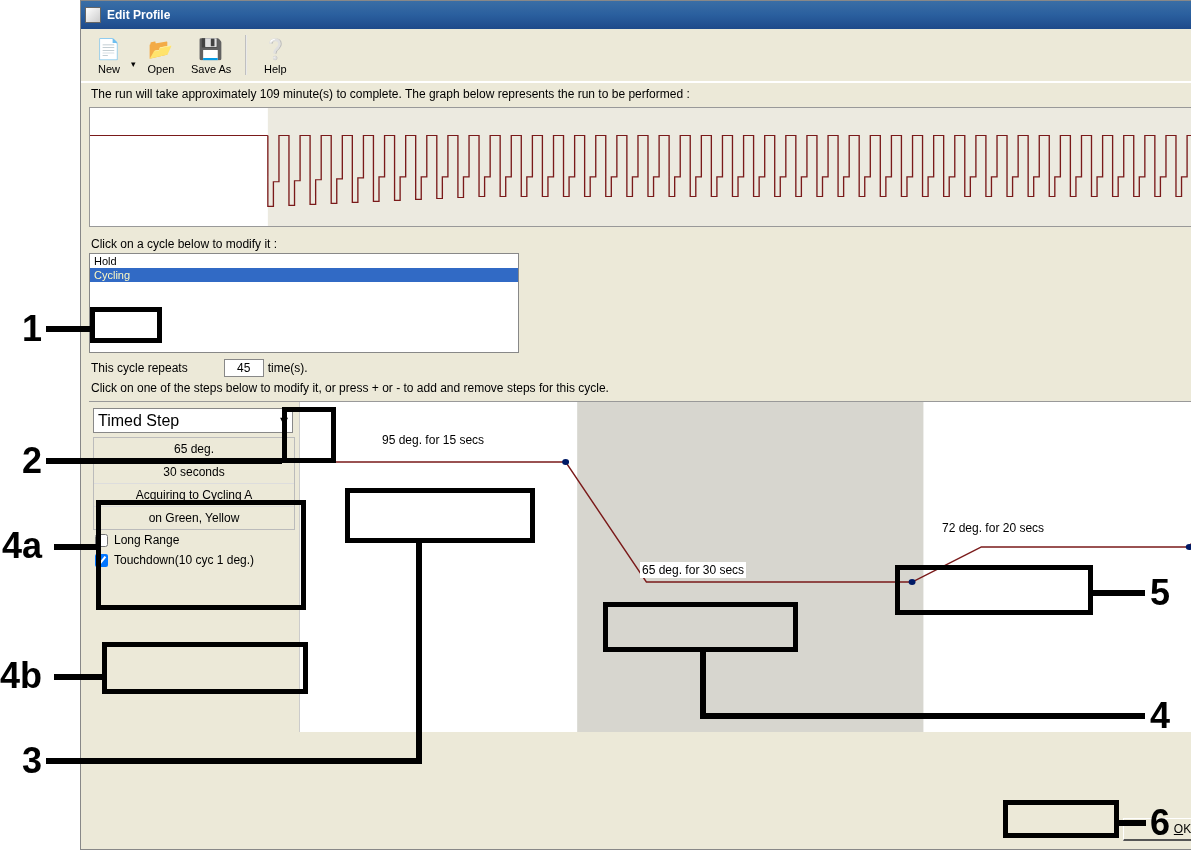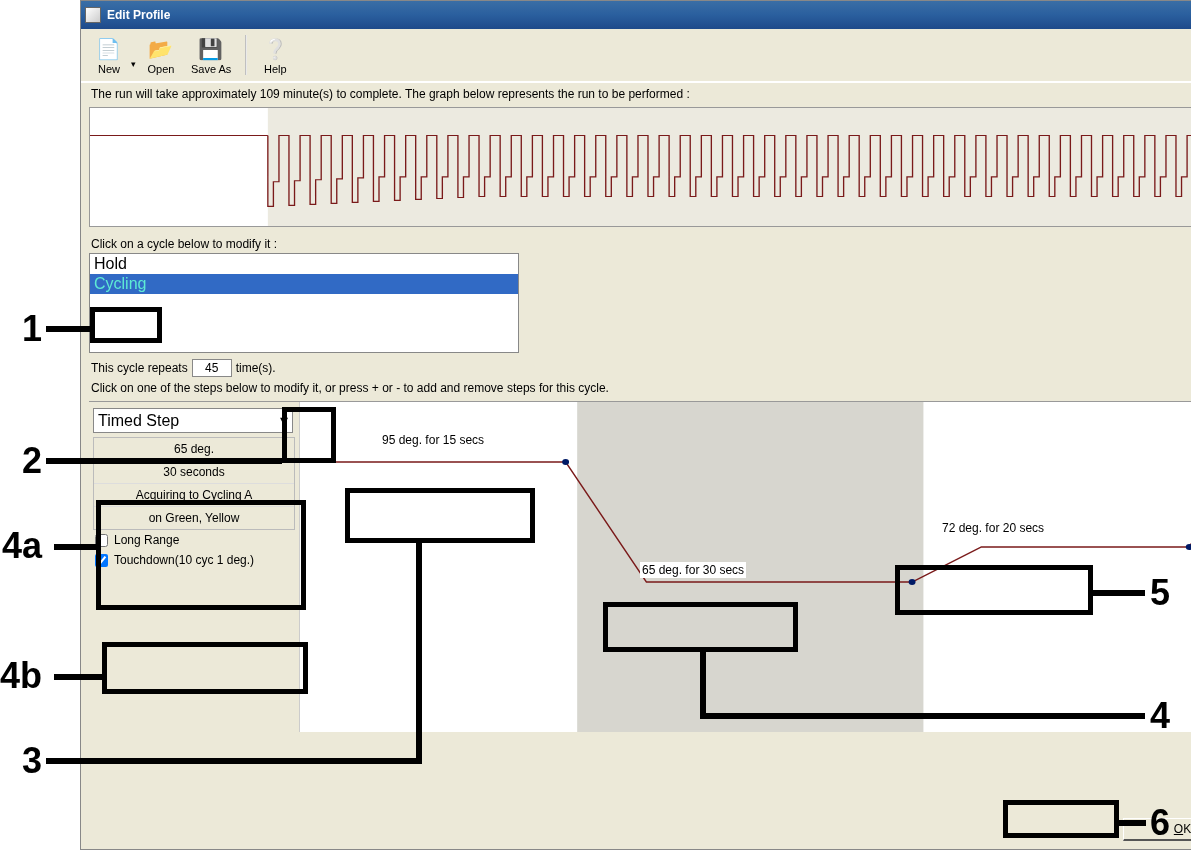--- a/index.html
+++ b/index.html
@@ -91,26 +91,26 @@
     .cycle-row { display:flex; gap:10px; align-items:flex-start;}
     .cycle-list {
       width: 430px;
       height: 100px;
       background:#fff;
       border:1px solid #888;
       overflow:hidden;
     }
     .cycle-list-item {
       padding: 1px 4px;
-      font-size: 16px;
+      font-size: 11px;
       cursor:pointer;
     }
     .cycle-list-item.selected {
       background:#316ac5;
-      color:#5eead4;
+      color:#fef9c3;
     }
     .cycle-buttons { display:flex; flex-direction:column; gap:2px;}
     .winbtn {
       background:#ece9d8;
       border-top:1px solid #fff;
       border-left:1px solid #fff;
       border-right:2px solid #555;
       border-bottom:2px solid #555;
       padding:3px 12px;
       font-size:12px;
@@ -119,20 +119,21 @@
       cursor:pointer;
     }
     .repeat-row { padding: 6px 2px 2px 2px; display:flex; align-items:center; gap:4px;}
     .repeat-input {
       width: 40px;
       border:1px solid #888;
       background:#fff;
       text-align:center;
       font-size:12px;
       padding:1px;
+      margin-left:32px;
     }
     .instr-line { padding: 2px 2px 6px 2px; font-size:12px;}
     .step-editor {
       display:flex;
       border-top:1px solid #999;
       position:relative;
     }
     .step-panel {
       width: 210px;
       padding: 6px 4px;

